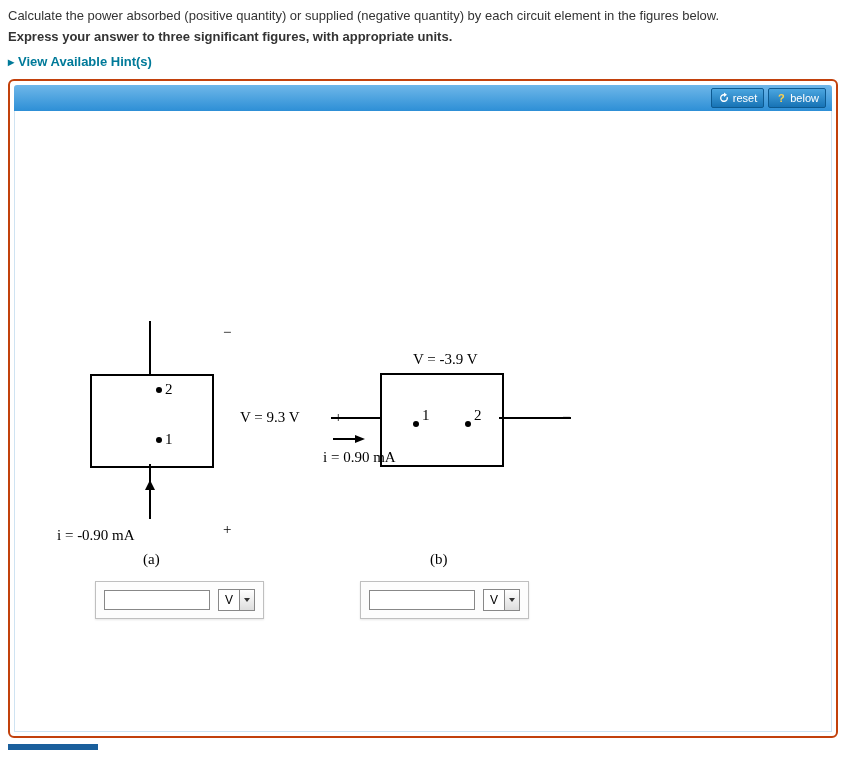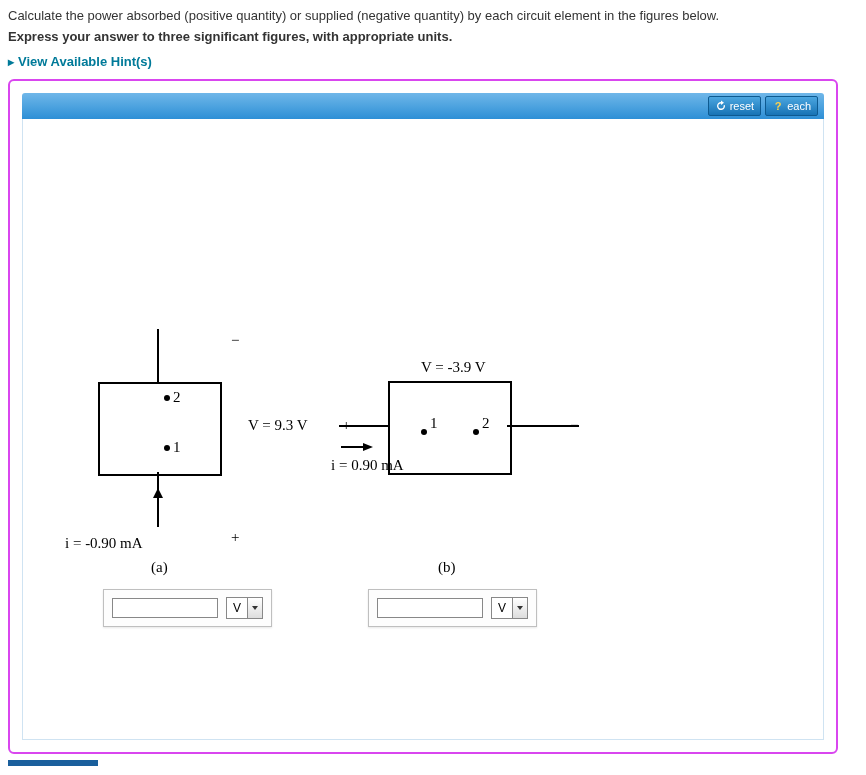--- a/index.html
+++ b/index.html
@@ -28,23 +28,23 @@
     margin-bottom: 10px;
     display: flex;
     align-items: center;
     font-size: 13px;
   }
   .hints-toggle .tri {
     margin-right: 4px;
     font-size: 12px;
   }
   .panel {
-    border: 2px solid #d946ef;
+    border: 2px solid #c2410c;
     border-radius: 6px;
-    padding: 12px;
+    padding: 4px;
     width: 830px;
     box-sizing: border-box;
   }
   .toolbar {
     background: linear-gradient(#6fb7e9, #2d8fd6);
     height: 26px;
     border-radius: 3px 3px 0 0;
     display: flex;
     justify-content: flex-end;
     align-items: center;
@@ -234,21 +234,21 @@
     <div class="tb-btn">
       <span class="ic">
         <svg width="12" height="12" viewBox="0 0 12 12">
             <path d="M6 2a4 4 0 1 0 3.9 3.1l-1.4.4A2.6 2.6 0 1 1 6 3.4V5l3-2.2L6 .6V2z" fill="#fff"></path>
           </svg>
       </span>
       <span>reset</span>
     </div>
     <div class="tb-btn">
       <span class="ic" style="color:#ffd24d;">?</span>
-      <span>each</span>
+      <span>below</span>
     </div>
   </div>
 
   <div class="canvas">
 
     <div class="lead-top"></div>
     <div class="box-a"></div>
     <div class="lead-bottom"></div>
     <div class="arrow-up"></div>
 

